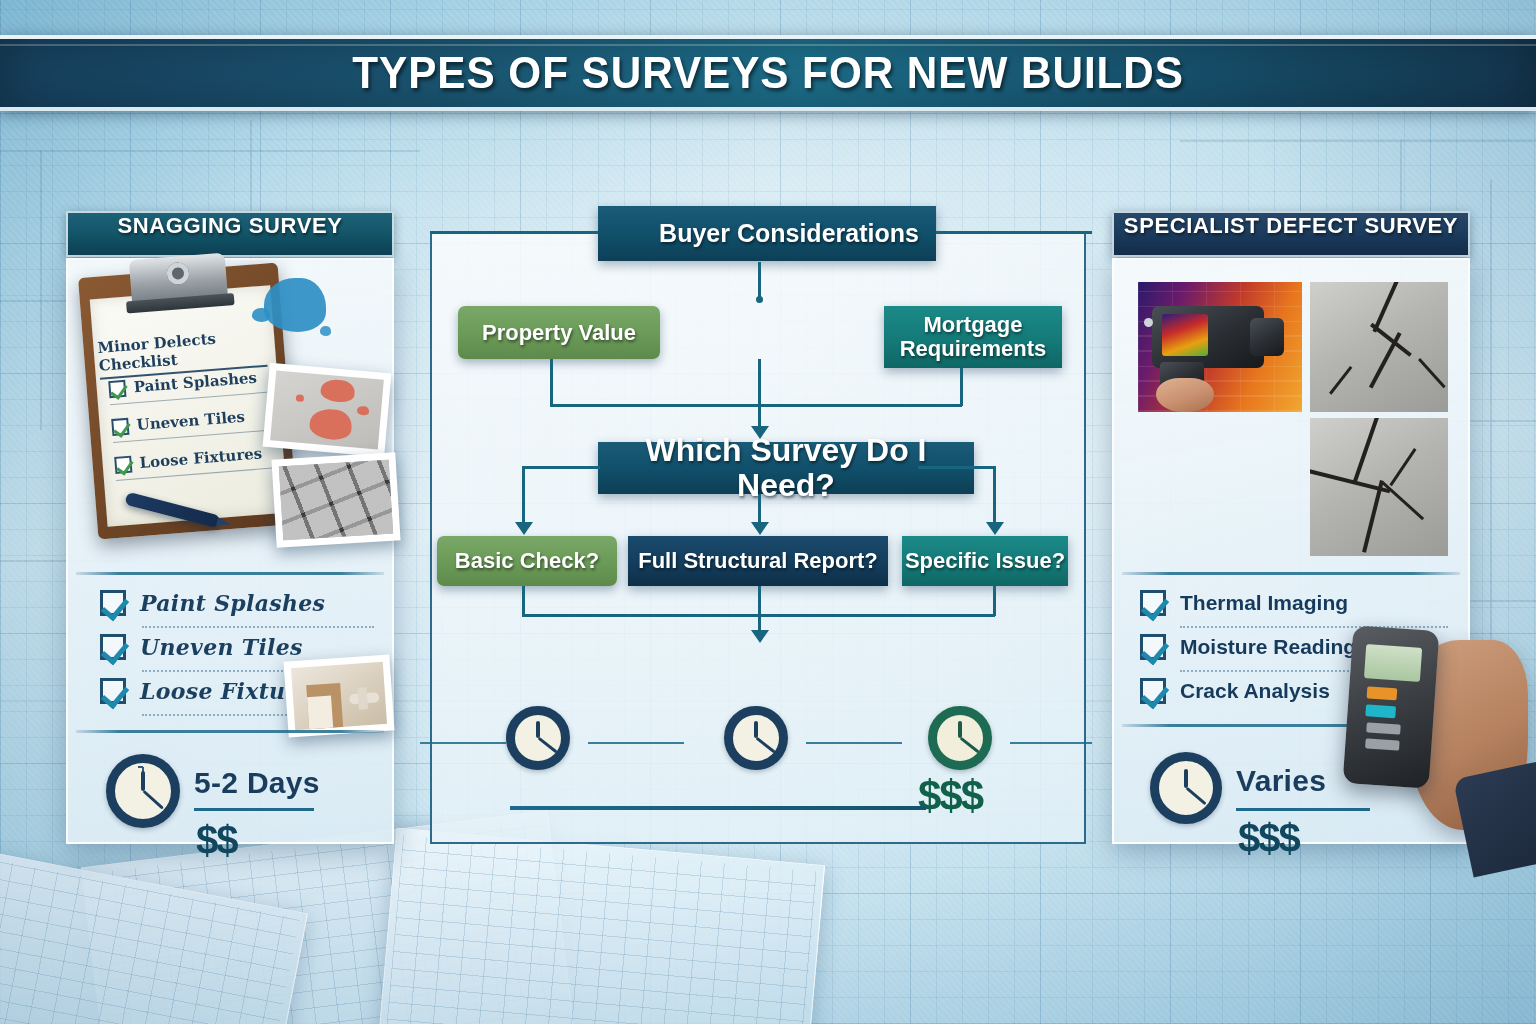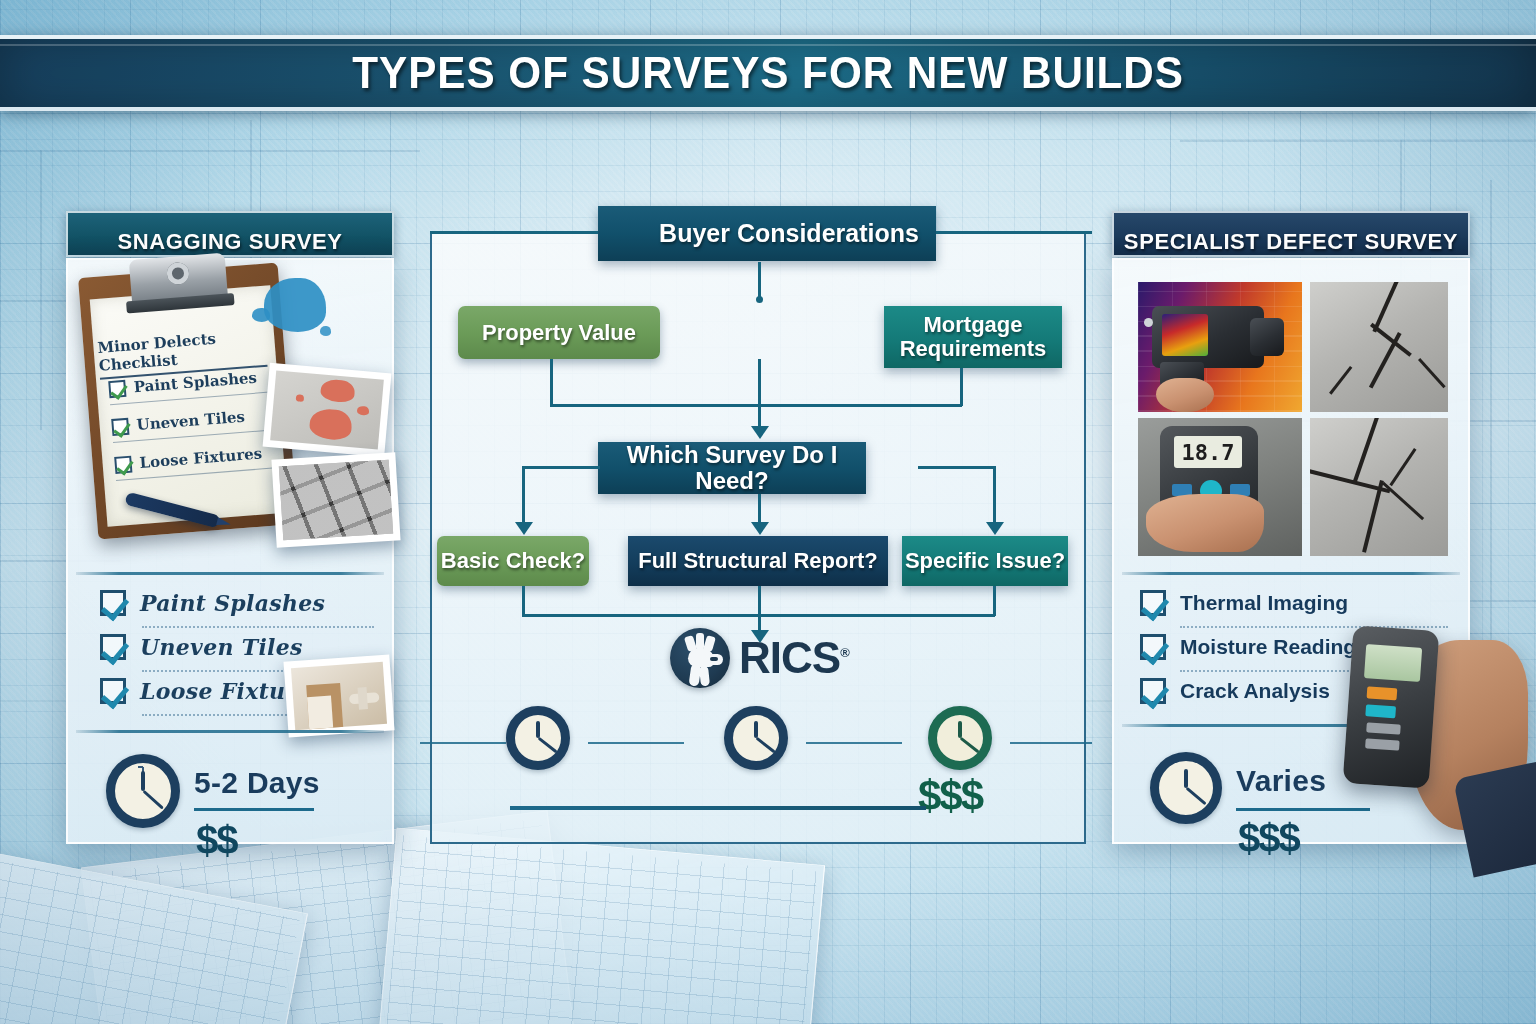--- a/index.html
+++ b/index.html
@@ -80,21 +80,21 @@
   }
   #title-text {
     color: #fff; font-size: 44px; font-weight: 700; letter-spacing: 1px;
     text-shadow: 2px 3px 4px rgba(0,0,0,.55);
     font-family: "Liberation Sans", sans-serif;
     transform: scaleX(.96);
   }
 
   
   .panel-header {
-    position: absolute; height: 46px; display:flex; align-items:flex-end; justify-content:center;
+    position: absolute; height: 46px; display:flex; align-items:flex-start; justify-content:center;
     color:#fff; font-size:22px; font-weight:700; letter-spacing:.6px;
     text-shadow: 1px 2px 3px rgba(0,0,0,.55);
     border: 2px solid rgba(230,243,249,.85);
     box-shadow: 0 3px 10px rgba(15,50,80,.4);
   }
   #left-header {
     left: 66px; top: 211px; width: 328px;
     background: linear-gradient(180deg,#1d6279 0%, #125366 55%, #0e4153 100%);
   }
   #right-header {
@@ -444,66 +444,51 @@
       <span>Mortgage Requirements</span>
     </div>
 
     <div class="conn v" style="left:118px; top:125px; height:47px;"></div>
     <div class="conn v" style="left:326px; top:125px; height:47px;"></div>
     <div class="conn v" style="left:528px; top:134px; height:38px;"></div>
     <div class="conn h" style="left:118px; top:170px; width:412px;"></div>
     <div class="conn v" style="left:326px; top:170px; height:24px;"></div>
     <div class="arrowhead" style="left:319px; top:192px;"></div>
 
-    <div class="fbox navy" style="left:166px; top:208px; width:268px; height:52px; font-size:24px;">
+    <div class="fbox navy" style="left:166px; top:208px; width:376px; height:52px; font-size:32px;">
       <span>Which Survey Do I Need?</span>
     </div>
 
     <div class="conn h" style="left:90px; top:232px; width:78px;"></div>
     <div class="conn v" style="left:90px; top:232px; height:58px;"></div>
     <div class="arrowhead" style="left:83px; top:288px;"></div>
 
     <div class="conn v" style="left:326px; top:260px; height:30px;"></div>
     <div class="arrowhead" style="left:319px; top:288px;"></div>
 
     <div class="conn h" style="left:486px; top:232px; width:78px;"></div>
     <div class="conn v" style="left:561px; top:232px; height:58px;"></div>
     <div class="arrowhead" style="left:554px; top:288px;"></div>
 
-    <div class="fbox green" style="left:5px; top:302px; width:152px; height:50px; font-size:22px;">
+    <div class="fbox green" style="left:5px; top:302px; width:180px; height:50px; font-size:22px;">
       <span>Basic Check?</span>
     </div>
     <div class="fbox teal" style="left:470px; top:302px; width:166px; height:50px; font-size:22px;">
       <span>Specific Issue?</span>
     </div>
     <div class="fbox navy2" style="left:196px; top:302px; width:260px; height:50px; font-size:22px;">
       <span>Full Structural Report?</span>
     </div>
 
     <div class="conn v" style="left:90px; top:352px; height:30px;"></div>
     <div class="conn v" style="left:561px; top:352px; height:30px;"></div>
     <div class="conn h" style="left:90px; top:380px; width:473px;"></div>
     <div class="conn v" style="left:326px; top:352px; height:48px;"></div>
     <div class="arrowhead" style="left:319px; top:396px;"></div>
 
-    <div id="rics">
-      <div id="rics-mark">
-        <div class="lionpart" style="left:16px;top:8px;width:9px;height:15px;border-radius:3px;transform:rotate(-18deg);"></div>
-        <div class="lionpart" style="left:26px;top:5px;width:8px;height:17px;border-radius:3px;"></div>
-        <div class="lionpart" style="left:35px;top:8px;width:9px;height:15px;border-radius:3px;transform:rotate(16deg);"></div>
-        <div class="lionpart" style="left:18px;top:20px;width:26px;height:19px;border-radius:12px 14px 6px 10px;"></div>
-        <div class="lionpart" style="left:33px;top:26px;width:20px;height:11px;border-radius:3px 9px 9px 3px;"></div>
-        <div class="lionpart" style="left:20px;top:36px;width:10px;height:22px;border-radius:5px;transform:rotate(8deg);"></div>
-        <div class="lionpart" style="left:30px;top:38px;width:9px;height:20px;border-radius:5px;transform:rotate(-6deg);"></div>
-        <div style="position:absolute;left:40px;top:29px;width:8px;height:4px;background:#1f3b52;border-radius:2px;"></div>
-      </div>
-      <div id="rics-text">
-        <span>RICS</span><span id="rics-r">®</span>
-      </div>
-    </div>
 
     <div class="hsegment" style="left:-12px; top:508px; width:86px;"></div>
     <div class="clock" style="left:74px; top:472px; width:64px; height:64px;">
       <div class="hh" style="left:50%; bottom:50%; width:4px; height:17px; margin-left:-2px;"></div>
       <div class="mh" style="left:50%; bottom:50%; width:3px; height:23px; margin-left:-1.5px; transform:rotate(128deg);"></div>
     </div>
     <div class="hsegment" style="left:156px; top:508px; width:96px;"></div>
     <div class="clock" style="left:292px; top:472px; width:64px; height:64px;">
       <div class="hh" style="left:50%; bottom:50%; width:4px; height:17px; margin-left:-2px;"></div>
       <div class="mh" style="left:50%; bottom:50%; width:3px; height:23px; margin-left:-1.5px; transform:rotate(128deg);"></div>
@@ -537,32 +522,20 @@
     </div>
 
     <div id="ph-crack1" class="rp-img" style="left:196px; top:22px; width:138px; height:130px;">
       <div class="crack" style="left:86px;top:-4px;width:4px;height:58px;transform:rotate(24deg);"></div>
       <div class="crack" style="left:60px;top:44px;width:4px;height:50px;transform:rotate(-52deg);"></div>
       <div class="crack" style="left:88px;top:50px;width:4px;height:62px;transform:rotate(28deg);"></div>
       <div class="crack" style="left:108px;top:78px;width:3px;height:38px;transform:rotate(-42deg);"></div>
       <div class="crack" style="left:40px;top:84px;width:3px;height:34px;transform:rotate(38deg);"></div>
     </div>
 
-    <div id="ph-meter" class="rp-img" style="left:24px; top:158px; width:164px; height:138px;">
-      <div class="meter-body" style="left:22px; top:8px; width:98px; height:120px;"></div>
-      <div class="meter-lcd" style="left:36px; top:18px; width:68px; height:32px; font-size:22px;">
-        <span>18.7</span>
-      </div>
-      <div class="meter-btn" style="left:62px; top:62px; width:22px; height:22px; background:#1fb6c9;"></div>
-      <div style="position:absolute;left:34px;top:66px;width:20px;height:12px;background:#2f7fb5;border-radius:2px;"></div>
-      <div style="position:absolute;left:92px;top:66px;width:20px;height:12px;background:#2f7fb5;border-radius:2px;"></div>
-      <div class="meter-btn" style="left:46px; top:92px; width:11px; height:11px; background:#8fb7cc;"></div>
-      <div class="meter-btn" style="left:88px; top:92px; width:11px; height:11px; background:#b6cf9a;"></div>
-      <div class="hand" style="left:8px; top:76px; width:118px; height:58px; border-radius:45% 28% 22% 40% / 40% 30% 50% 48%;"></div>
-    </div>
 
     <div id="ph-crack2" class="rp-img" style="left:196px; top:158px; width:138px; height:138px;">
       <div class="crack" style="left:-6px;top:54px;width:4px;height:88px;transform:rotate(-76deg);"></div>
       <div class="crack" style="left:66px;top:-4px;width:4px;height:72px;transform:rotate(19deg);"></div>
       <div class="crack" style="left:70px;top:62px;width:4px;height:74px;transform:rotate(14deg);"></div>
       <div class="crack" style="left:72px;top:66px;width:3px;height:54px;transform:rotate(-48deg);"></div>
       <div class="crack" style="left:104px;top:30px;width:3px;height:44px;transform:rotate(34deg);"></div>
     </div>
 
     <div class="card-sep" style="top:312px;"></div>

